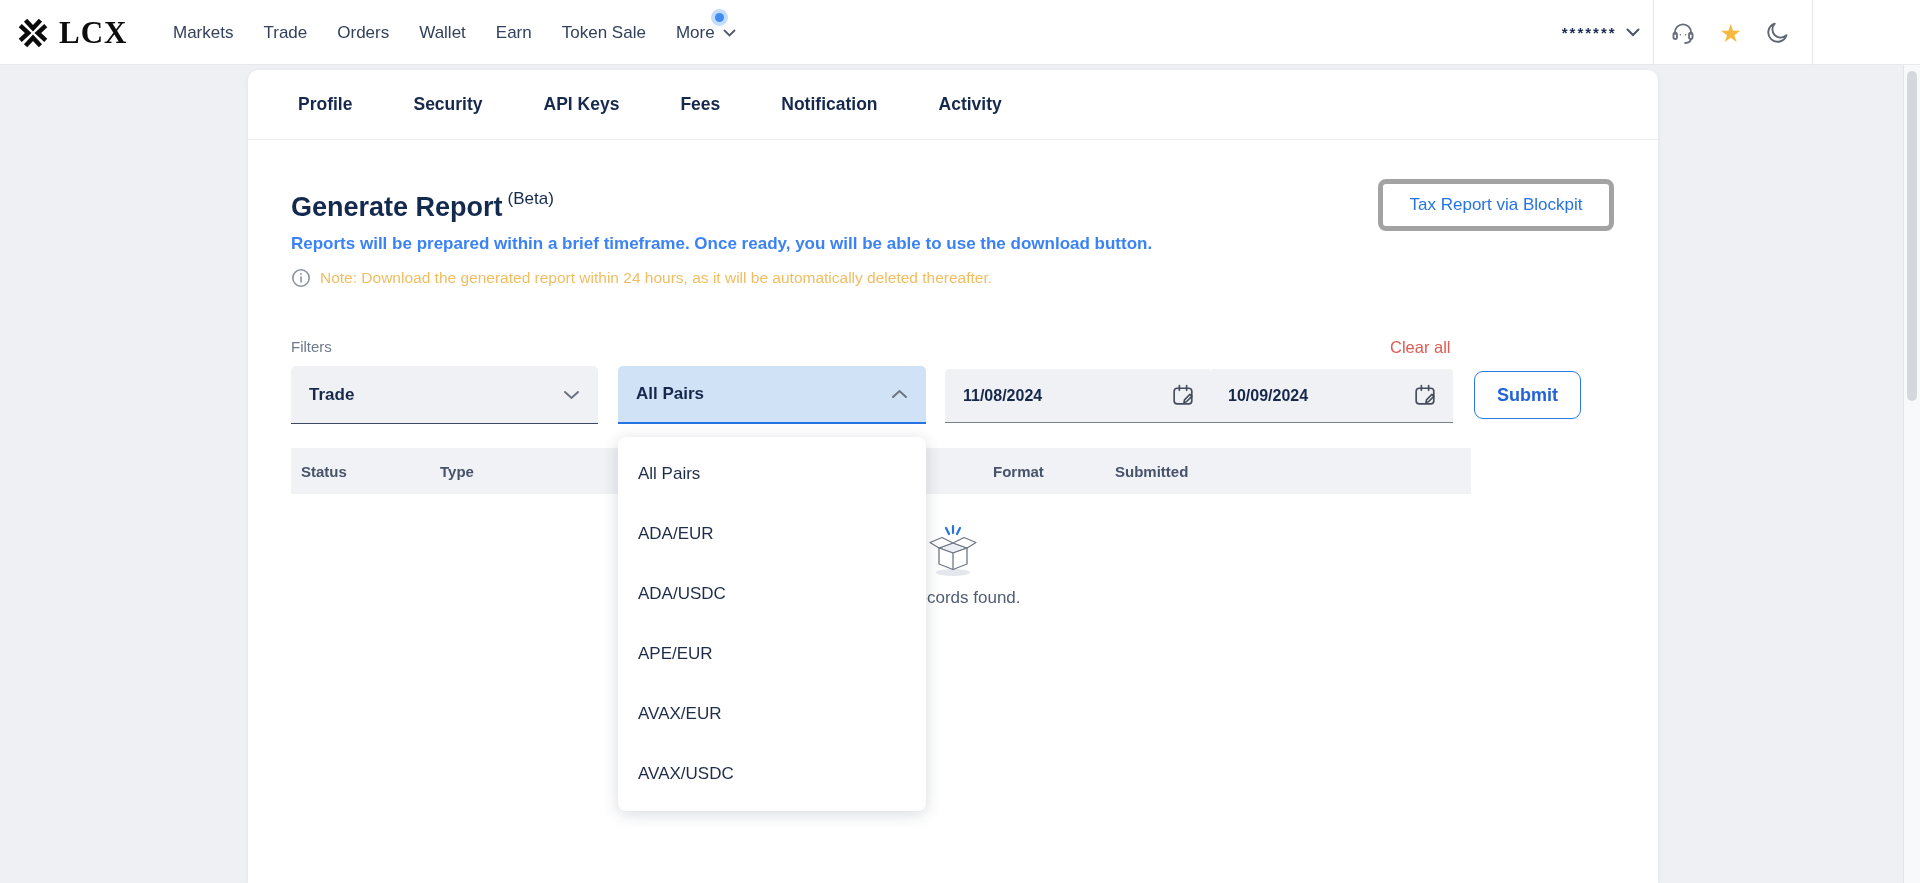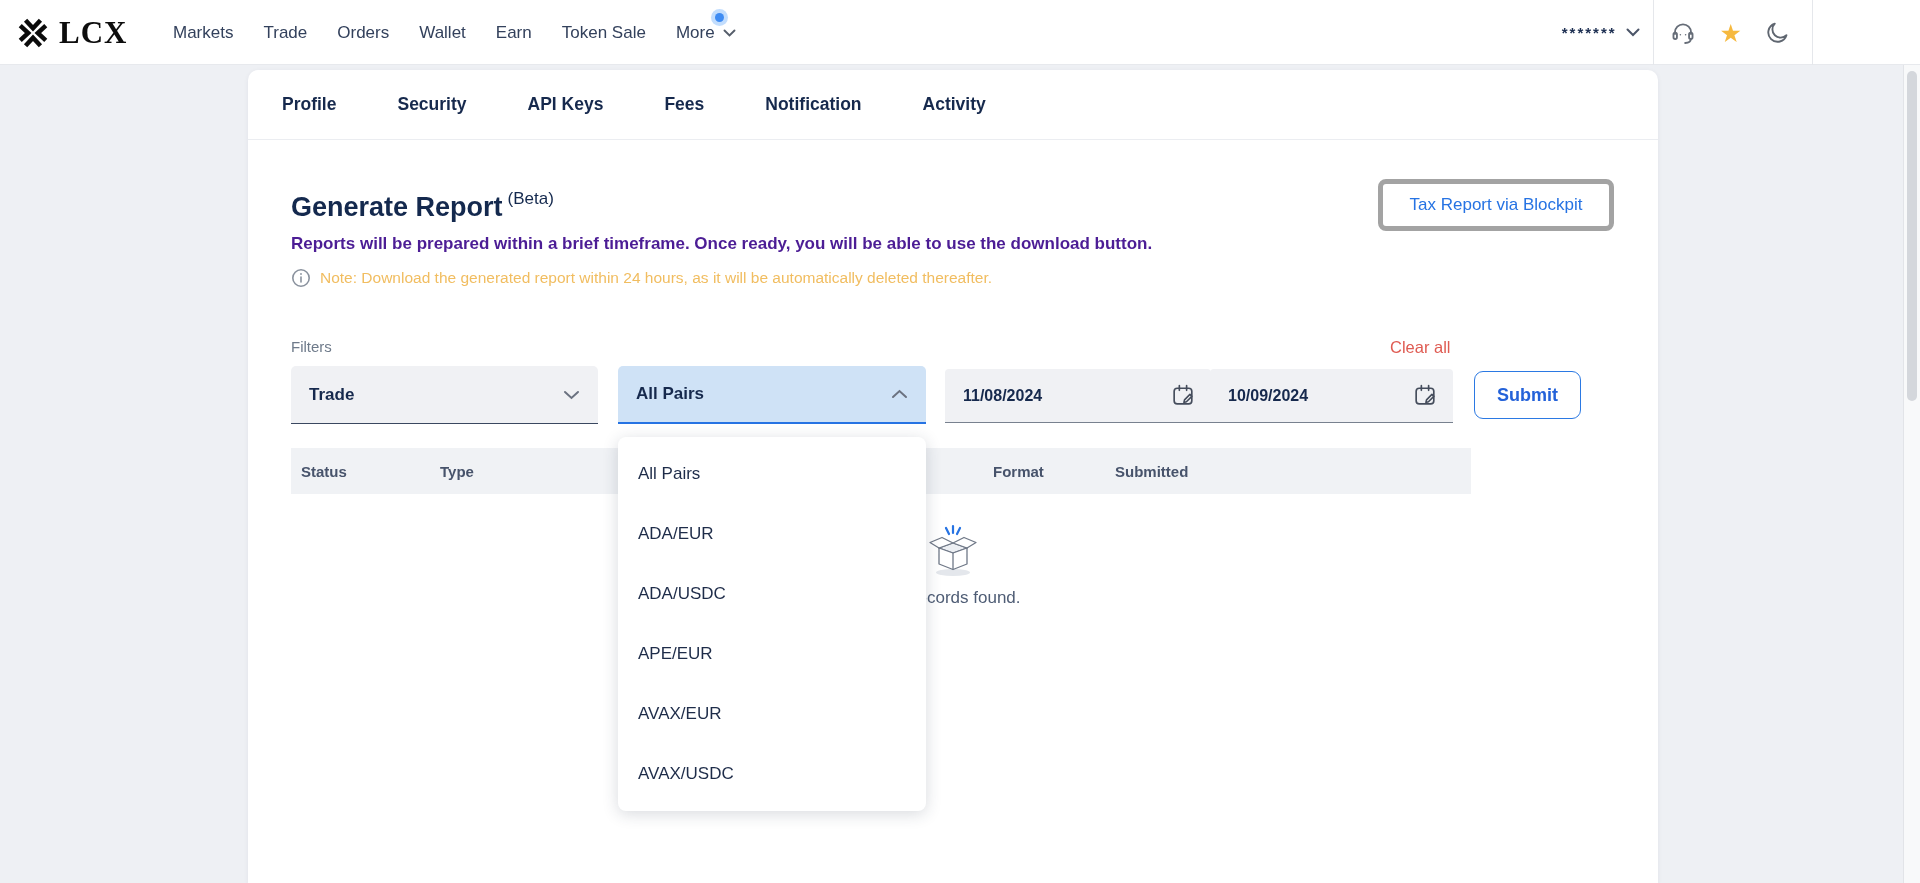--- a/index.html
+++ b/index.html
@@ -35,36 +35,36 @@
 
   
   .card {
     position:absolute; left:248px; top:70px; width:1410px; height:813px;
     background:#ffffff; border-radius:10px 10px 0 0;
     box-shadow:0 1px 5px rgba(25,35,60,0.06);
   }
 
   
   .tabs { position:absolute; top:0; left:0; right:0; height:70px; border-bottom:1px solid #ebedf1;
-          display:flex; align-items:center; padding-left:18px; gap:29px; }
+          display:flex; align-items:center; padding-left:34px; gap:29px; }
   .tab { position:relative; height:70px; display:flex; align-items:center; padding:0 16px;
          font-size:17.5px; font-weight:600; color:#16294d; cursor:pointer; }
   .tab.active { color:#2673e3; }
   .tab.active::after { content:""; position:absolute; left:0; right:0; bottom:-1px; height:3px; background:#2673e3; }
 
   
   .page-title { position:absolute; left:43px; top:112px; font-size:27px; font-weight:700; color:#14294e; line-height:34px; }
   .beta-sup { font-size:17px; font-weight:400; vertical-align:12px; margin-left:5px; }
   .tax-btn {
     position:absolute; left:1130px; top:109px; width:236px; height:52px;
     background:#fff; border:5px solid #a3a3a3; border-radius:8px;
     color:#2673e3; font-size:17px; font-weight:500; cursor:pointer;
     font-family:inherit;
   }
-  .desc { position:absolute; left:43px; top:164px; font-size:17px; font-weight:700; color:#4c1d95; }
+  .desc { position:absolute; left:43px; top:164px; font-size:17px; font-weight:700; color:#3b82f6; }
   .note-row { position:absolute; left:43px; top:198px; display:flex; align-items:center; gap:9px; }
   .note-text { font-size:15.5px; font-weight:400; color:#f1bd60; }
 
   
   .filters-label { position:absolute; left:43px; top:268px; font-size:15px; color:#6e7a8a; }
   .clear-all { position:absolute; left:1142px; top:268px; font-size:16.5px; color:#df5b52; cursor:pointer; }
 
   .select-box {
     position:absolute; height:58px; top:296px; display:flex; align-items:center;
     justify-content:space-between; padding:0 18px; cursor:pointer;

